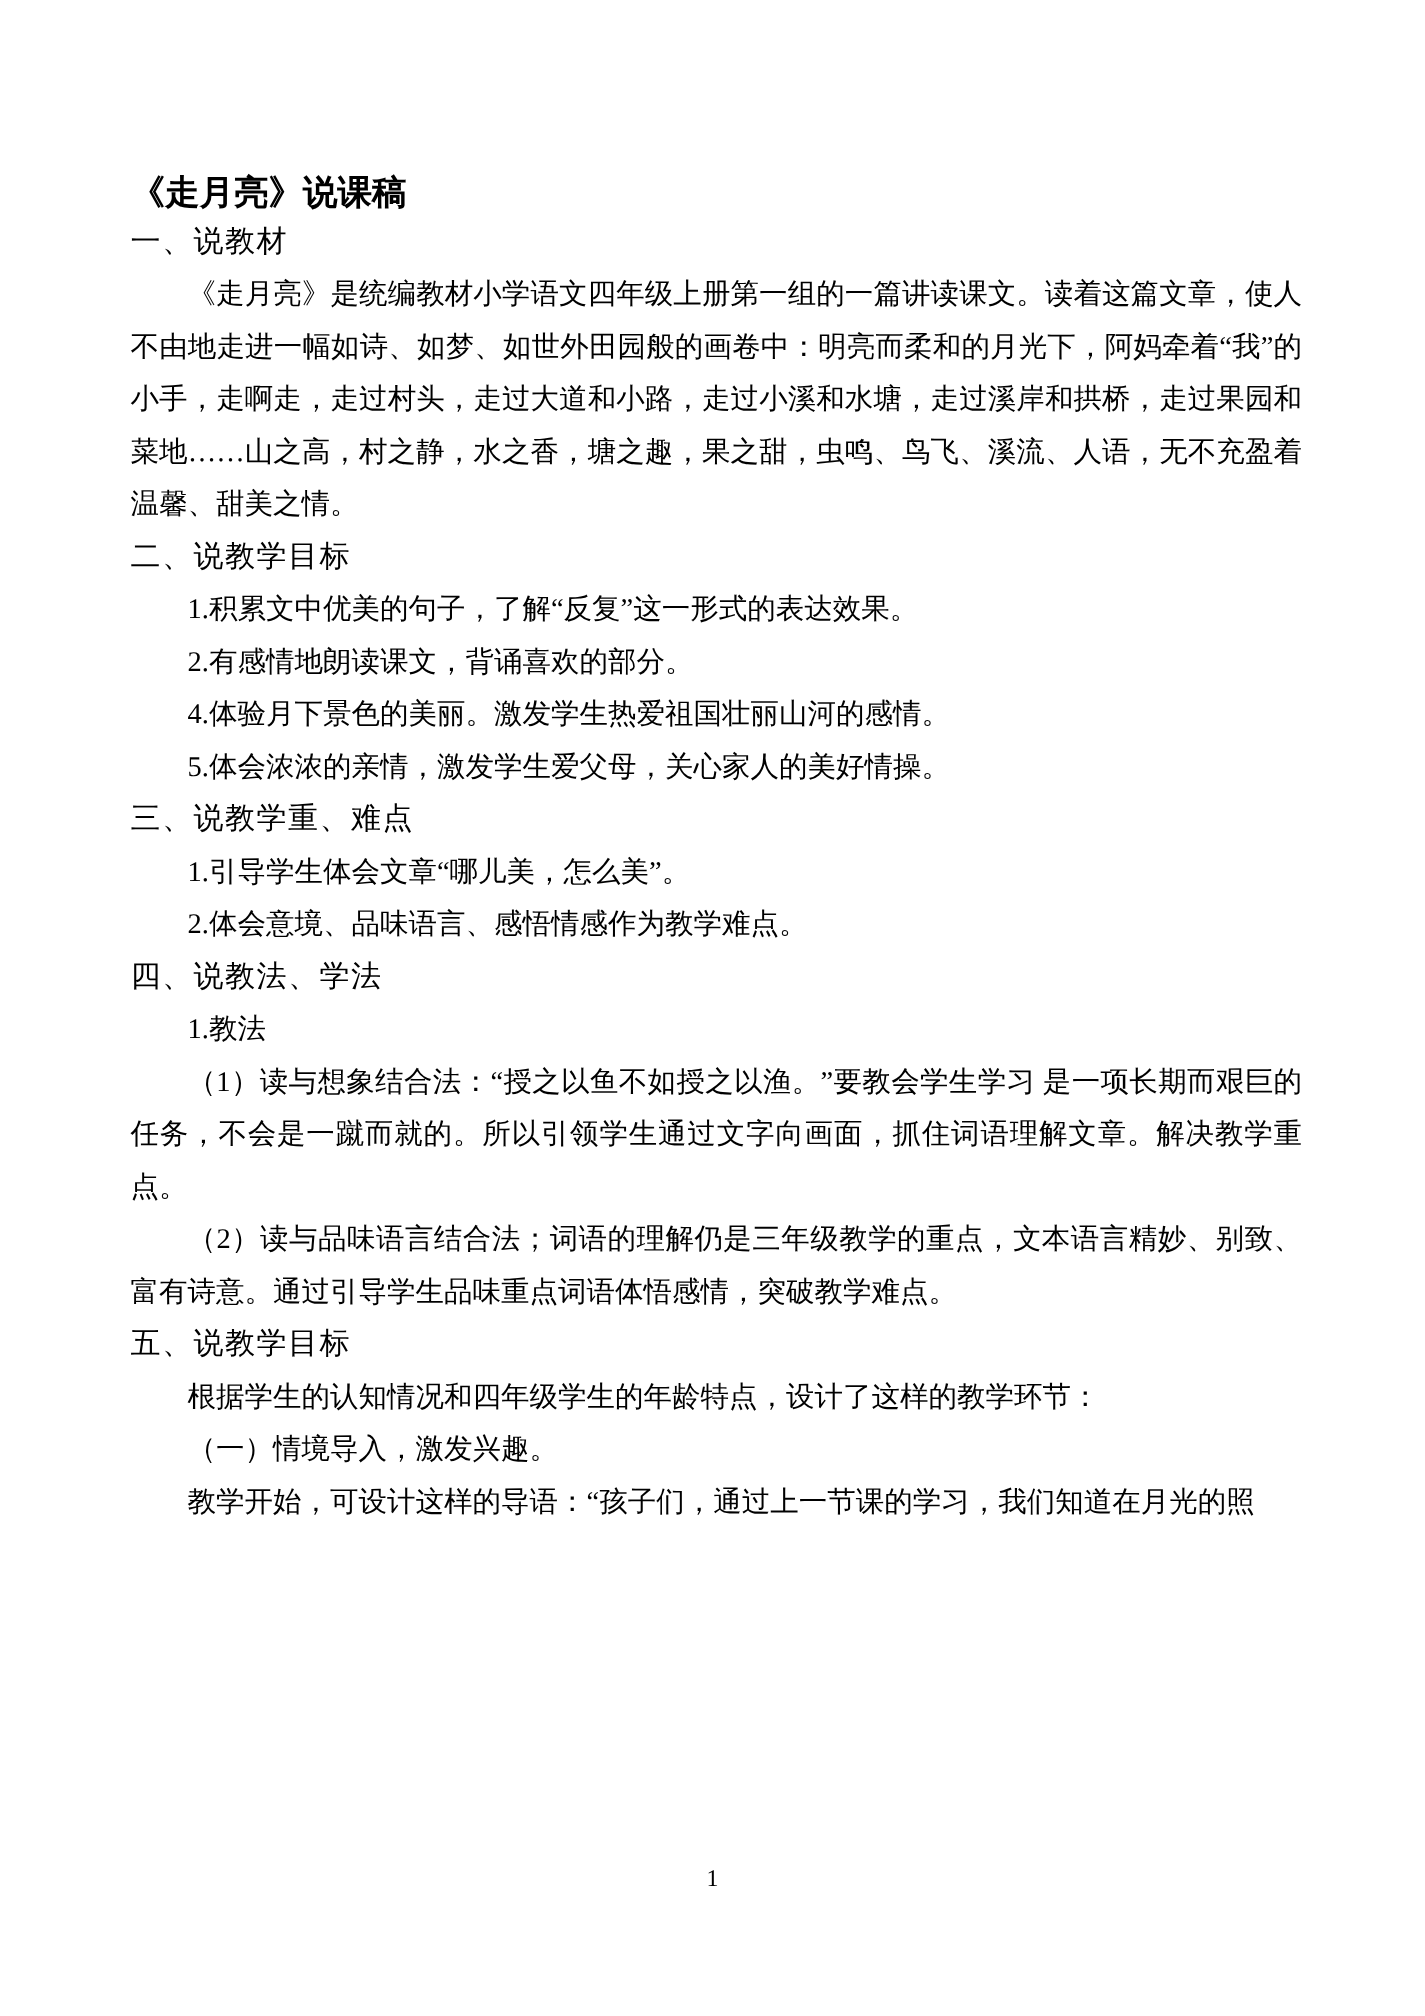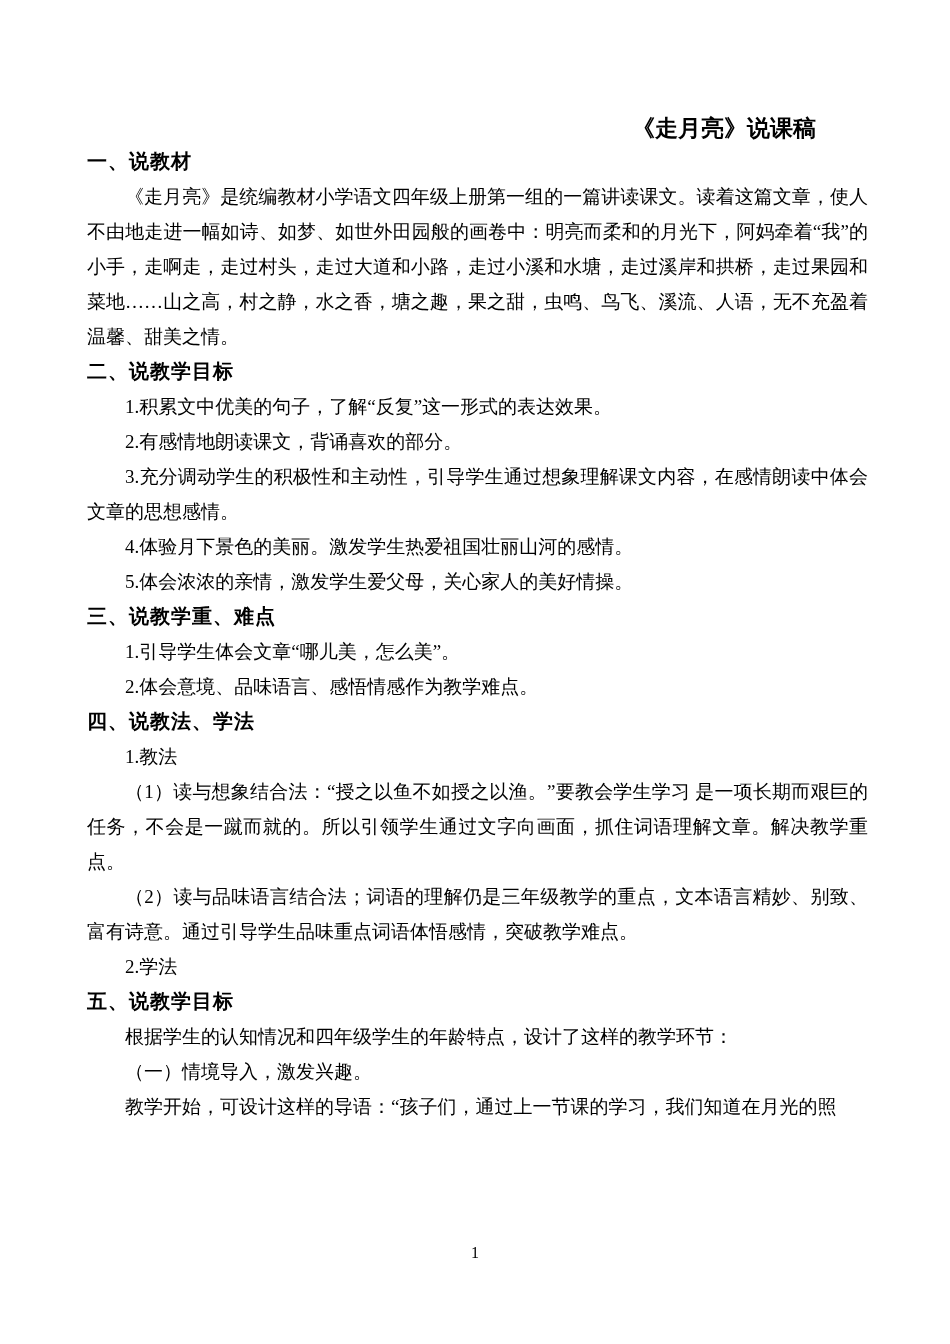--- a/index.html
+++ b/index.html
@@ -19,31 +19,31 @@
     position: absolute;
     left: 87px;
     top: 112px;
     width: 781px;
   }
   .doc-title {
     font-family: "Liberation Sans", "DejaVu Sans", sans-serif;
     font-weight: 700;
     font-size: 23px;
     line-height: 32px;
-    text-align: right;
+    text-align: left;
     padding-right: 52px; 
     white-space: nowrap;
   }
   .blk {
     font-size: 19px;
     line-height: 35px;
   }
   .heading {
     font-family: "Liberation Sans", "DejaVu Sans", sans-serif;
-    font-weight: 700;
+    font-weight: 400;
     font-size: 20px;
     letter-spacing: 1px;
   }
   .para {
     font-family: Liberation Serif, serif;
     text-indent: 2em;
     text-align: justify;
   }
   .page-number {
     position: absolute;
@@ -62,33 +62,31 @@
 <div class="page">
   <div class="content">
     <div class="doc-title">《走月亮》说课稿</div>
 
     <div class="blk heading">一、说教材</div>
     <div class="blk para">《走月亮》是统编教材小学语文四年级上册第一组的一篇讲读课文。读着这篇文章，使人不由地走进一幅如诗、如梦、如世外田园般的画卷中：明亮而柔和的月光下，阿妈牵着“我”的小手，走啊走，走过村头，走过大道和小路，走过小溪和水塘，走过溪岸和拱桥，走过果园和菜地……山之高，村之静，水之香，塘之趣，果之甜，虫鸣、鸟飞、溪流、人语，无不充盈着温馨、甜美之情。</div>
 
     <div class="blk heading">二、说教学目标</div>
     <div class="blk para">1.积累文中优美的句子，了解“反复”这一形式的表达效果。</div>
     <div class="blk para">2.有感情地朗读课文，背诵喜欢的部分。</div>
-    <div class="blk para">3.充分调动学生的积极性和主动性，引导学生通过想象理解课文内容，在感情朗读中体会文章的思想感情。</div>
     <div class="blk para">4.体验月下景色的美丽。激发学生热爱祖国壮丽山河的感情。</div>
     <div class="blk para">5.体会浓浓的亲情，激发学生爱父母，关心家人的美好情操。</div>
 
     <div class="blk heading">三、说教学重、难点</div>
     <div class="blk para">1.引导学生体会文章“哪儿美，怎么美”。</div>
     <div class="blk para">2.体会意境、品味语言、感悟情感作为教学难点。</div>
 
     <div class="blk heading">四、说教法、学法</div>
     <div class="blk para">1.教法</div>
     <div class="blk para">（1）读与想象结合法：“授之以鱼不如授之以渔。”要教会学生学习 是一项长期而艰巨的任务，不会是一蹴而就的。所以引领学生通过文字向画面，抓住词语理解文章。解决教学重点。</div>
     <div class="blk para">（2）读与品味语言结合法；词语的理解仍是三年级教学的重点，文本语言精妙、别致、富有诗意。通过引导学生品味重点词语体悟感情，突破教学难点。</div>
-    <div class="blk para">2.学法</div>
 
     <div class="blk heading">五、说教学目标</div>
     <div class="blk para">根据学生的认知情况和四年级学生的年龄特点，设计了这样的教学环节：</div>
     <div class="blk para">（一）情境导入，激发兴趣。</div>
     <div class="blk para">教学开始，可设计这样的导语：“孩子们，通过上一节课的学习，我们知道在月光的照</div>
   </div>
 
   <div class="page-number">1</div>
 </div>
 

